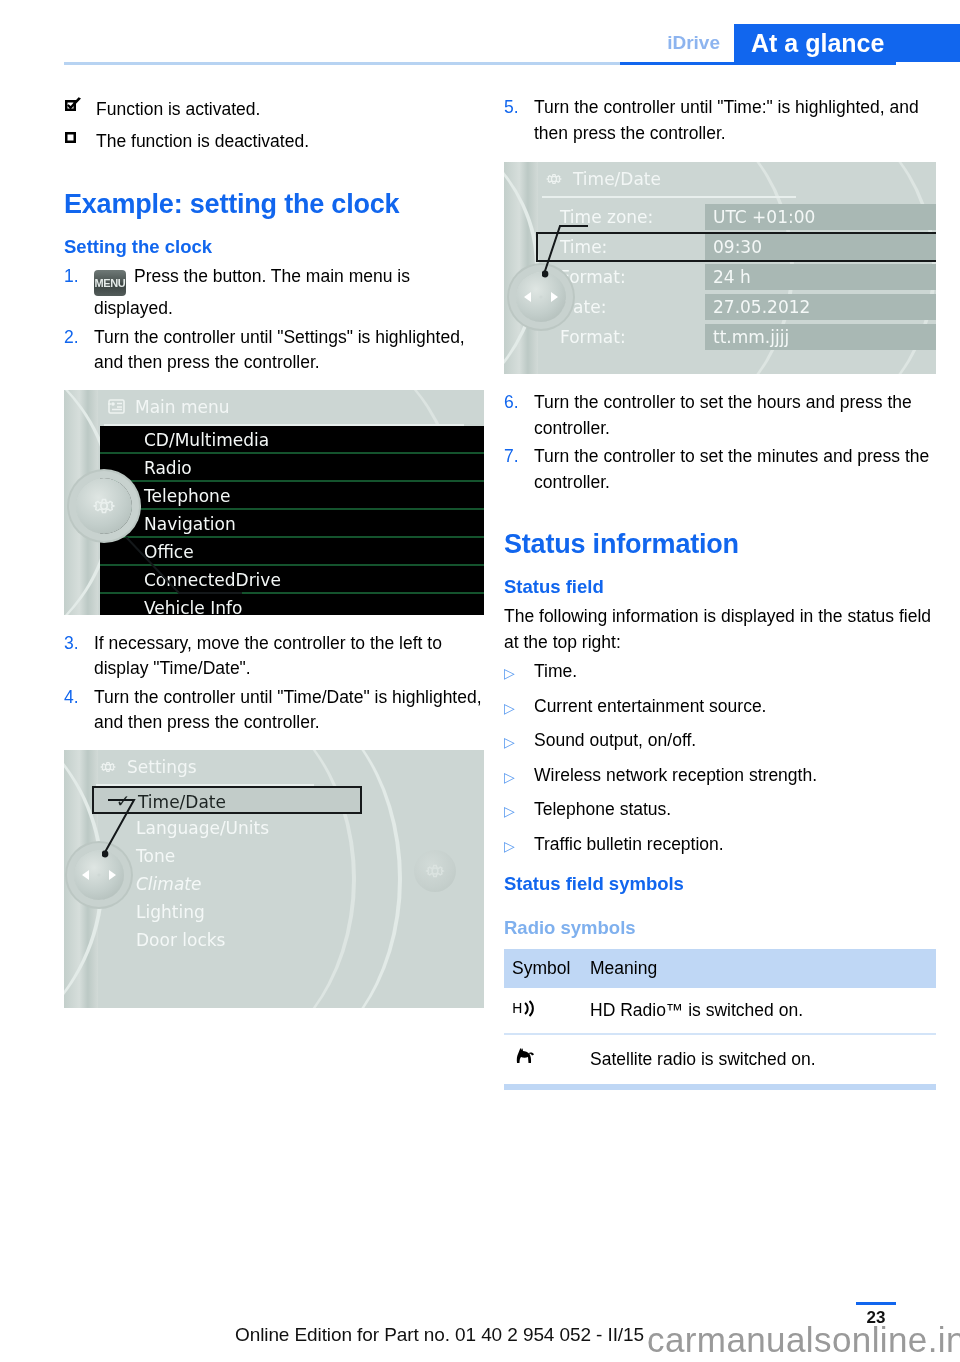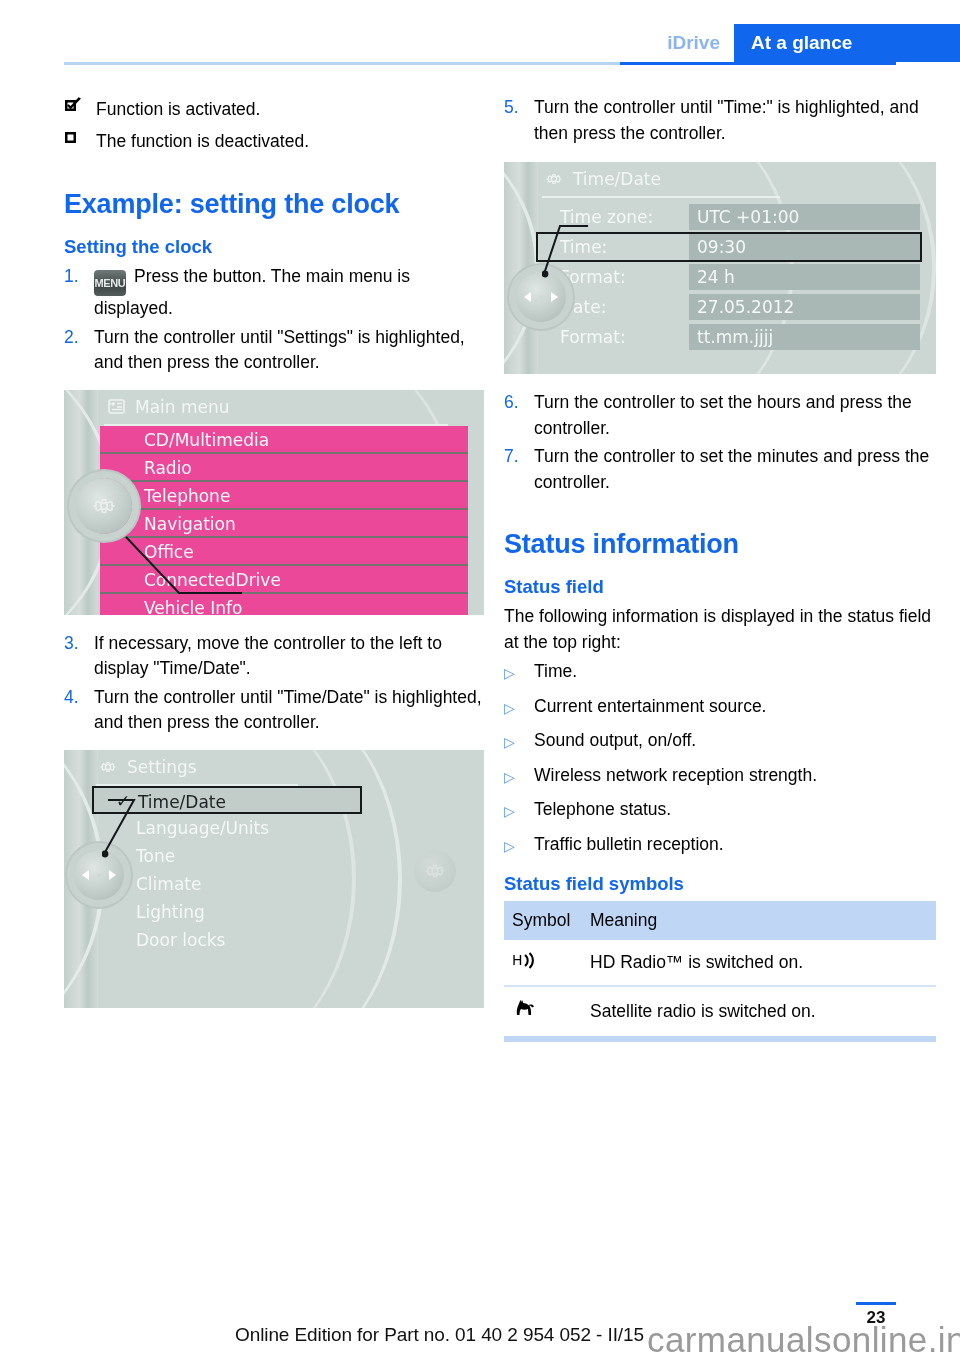--- a/index.html
+++ b/index.html
@@ -19,21 +19,21 @@
   .header-row {
     position: absolute; top: 24px; right: 0;
     display: flex; align-items: stretch; height: 38px;
   }
   .hdr-idrive {
     color: #8db4ef; font-weight: bold; font-size: 19px;
     display: flex; align-items: center; padding: 0 14px 0 10px;
     letter-spacing: 0px;
   }
   .hdr-section {
-    background: #1166ee; color: #ffffff; font-weight: bold; font-size: 19px;
+    background: #1166ee; color: #ffffff; font-weight: bold; font-size: 25px;
     display: flex; align-items: center; padding: 0 18px 0 17px;
     min-width: 226px;
   }
   .header-rule {
     position: absolute; top: 62px; left: 64px; width: 832px; height: 3px;
     background: #b7d3f2;
   }
   .header-rule-blue {
     position: absolute; top: 62px; left: 620px; width: 276px; height: 3px;
     background: #1166ee;
@@ -94,33 +94,33 @@
   .idrive .bezel-l {
     position: absolute; left: 0; top: 0; bottom: 0; width: 34px;
     background: linear-gradient(90deg,#c3cfcb 0%,#d6dedb 45%,#bcc9c5 70%,#d2dad7 100%);
   }
   .idrive .arc {
     position: absolute; top: -60px; bottom: -60px;
     border-right: 4px solid #e3ebe8; border-radius: 50%;
     pointer-events: none;
   }
   .idrive .list {
-    position: relative; margin-left: 36px; margin-right: 16px;
+    position: relative; margin-left: 36px; margin-right: 0;
   }
   .idrive .title {
     display: flex; align-items: center; gap: 9px;
     color: #f2f6f5; font-size: 17px; padding: 7px 0 7px 6px;
   }
   .idrive .title .t-ico { width: 20px; height: 18px; display:block; }
   .idrive .title-rule {
     height: 2px; background: #e8efed; margin-left: 4px; margin-right: 20px;
   }
   .idrive .row {
     position: relative; color: #f4f8f7; font-size: 17px;
-    background: #ec4899; border-bottom: 2px solid #737373;
+    background: #000000; border-bottom: 2px solid #14532d;
     padding: 3px 0 3px 44px; height: 28px; line-height: 22px;
   }
   .idrive .row.sel {
     background: #c2ccc9; color: #1d2423;
     border: 2px solid #16191a; border-bottom: 2px solid #16191a;
   }
   .idrive .row .check {
     position: absolute; left: 22px; top: 2px; font-size: 17px; color: #ffffff;
   }
   .idrive .knob {
@@ -297,21 +297,21 @@
           <span>Settings</span>
         </div>
         <div class="title-rule" style="margin-right:170px"></div>
 
         <div class="row sel" style="width:270px; background:#c2ccc9;">
           <span class="check" style="color:#1d2423">✓</span>
           <span>Time/Date</span>
         </div>
         <div class="row" style="background:transparent; border-bottom:none;">Language/Units</div>
         <div class="row" style="background:transparent; border-bottom:none;">Tone</div>
-        <div class="row" style="background:transparent; border-bottom:none;">Climate</div>
+        <div class="row" style="background:transparent; border-bottom:none;font-style:italic;">Climate</div>
         <div class="row" style="background:transparent; border-bottom:none;">Lighting</div>
         <div class="row" style="background:transparent; border-bottom:none;">Door locks</div>
       </div>
 
       <div class="knob" style="left:10px; top:100px; width:50px; height:50px;">
         <svg width="44" height="16" viewBox="0 0 44 16">
           <path d="M12 3 L5 8 L12 13 Z" fill="#ffffff"></path>
           <path d="M32 3 L39 8 L32 13 Z" fill="#ffffff"></path>
           <circle cx="22" cy="8" r="1.6" fill="#cfd8d5"></circle>
         </svg>
@@ -425,20 +425,21 @@
       <span class="tri">▷</span>
       <span class="body">Telephone status.</span>
     </div>
     <div class="bullet">
       <span class="tri">▷</span>
       <span class="body">Traffic bulletin reception.</span>
     </div>
 
     <div class="h2" style="margin-top:14px">Status field symbols</div>
 
+    <div class="h3">Radio symbols</div>
 
     <table class="symtable">
       <thead>
         <tr>
           <th class="c1">Symbol</th>
           <th>Meaning</th>
         </tr>
       </thead>
       <tbody>
         <tr>

